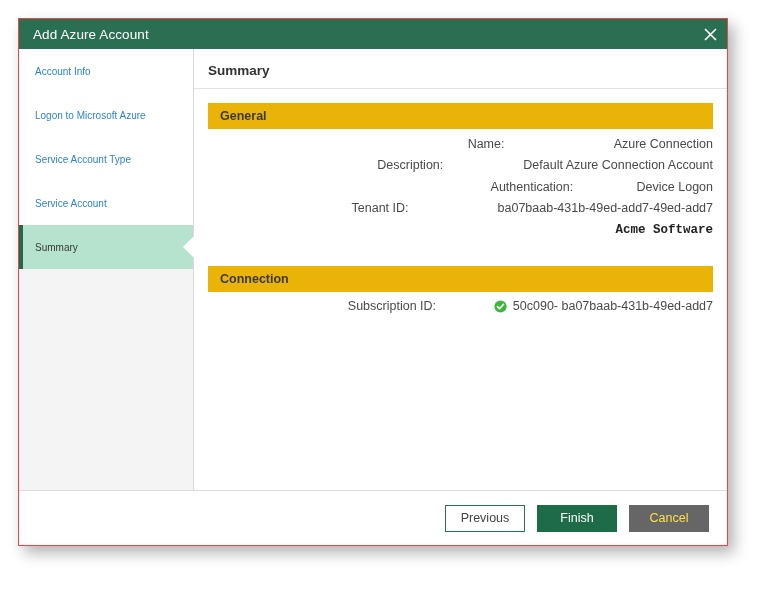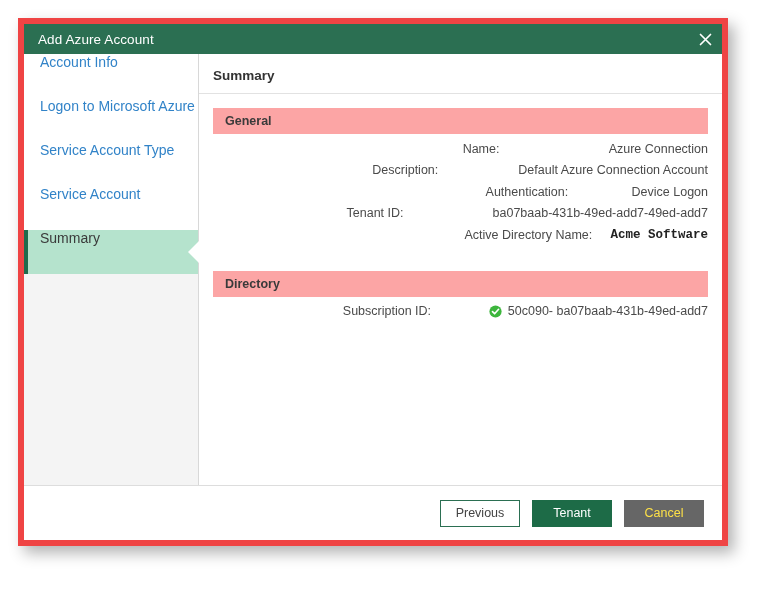--- a/index.html
+++ b/index.html
@@ -15,21 +15,21 @@
   }
 
   
   .dialog {
     position: absolute;
     left: 18px;
     top: 18px;
     width: 710px;
     height: 528px;
     background: #ffffff;
-    border: 6px solid #ef4444;
+    border: 1px solid #ef4444;
     box-sizing: border-box;
     box-shadow: 6px 7px 14px rgba(0,0,0,0.30);
     display: flex;
     flex-direction: column;
   }
 
   
   .titlebar {
     height: 30px;
     background: #2b6f52;
@@ -79,23 +79,24 @@
     bottom: 0;
     background: #f4f4f4;
   }
   .nav-list {
     position: relative;
     z-index: 2;
   }
   .nav-item {
     height: 44px;
     display: flex;
+    align-items: center;
     padding-left: 16px;
     box-sizing: border-box;
-    font-size: 14px;
+    font-size: 10px;
     color: #3183c8;
     cursor: pointer;
     position: relative;
     background: #ffffff;
   }
   .nav-item.selected {
     background: #b5e3cd;
     color: #3a3a3a;
     border-left: 4px solid #1f6b4c;
     padding-left: 12px;
@@ -129,21 +130,21 @@
     color: #333333;
     border-bottom: 1px solid #e2e2e2;
   }
   .content-inner {
     padding: 14px 14px 0 14px;
     flex: 1 1 auto;
     overflow: hidden;
   }
 
   .section-header {
-    background: #fca5a5;
+    background: #eab308;
     font-size: 12.5px;
     font-weight: bold;
     color: #3a3a3a;
     padding: 6px 0 6px 12px;
     margin-bottom: 4px;
   }
   .section-header.second { margin-top: 25px; }
 
   .field-row {
     display: flex;
@@ -267,42 +268,41 @@
         </div>
         <div class="field-row">
           <span class="field-label">Authentication:</span>
           <span class="field-value">Device Logon</span>
         </div>
         <div class="field-row">
           <span class="field-label">Tenant ID:</span>
           <span class="field-value">ba07baab-431b-49ed-add7-49ed-add7</span>
         </div>
         <div class="field-row">
-          <span class="field-label">Active Directory Name:</span>
           <span class="field-value strong">Acme Software</span>
         </div>
 
-        <div class="section-header second">Directory</div>
+        <div class="section-header second">Connection</div>
 
         <div class="field-row">
           <span class="field-label">Subscription ID:</span>
           <span class="field-value">
             <span class="check-icon">
               <svg width="13" height="13" viewBox="0 0 16 16" aria-hidden="true">
                 <circle cx="8" cy="8" r="7.5" fill="#3db63d"></circle>
                 <path d="M4.3 8.2 L6.9 10.8 L11.8 5.3" fill="none" stroke="#ffffff" stroke-width="2" stroke-linecap="round" stroke-linejoin="round"></path>
               </svg>
             </span>
             <span>50c090- ba07baab-431b-49ed-add7</span>
           </span>
         </div>
 
       </div>
     </div>
   </div>
 
   <div class="footer">
     <button class="btn btn-previous">Previous</button>
-    <button class="btn btn-finish">Tenant</button>
+    <button class="btn btn-finish">Finish</button>
     <button class="btn btn-cancel">Cancel</button>
   </div>
 
 </div>
 
 </body></html>

